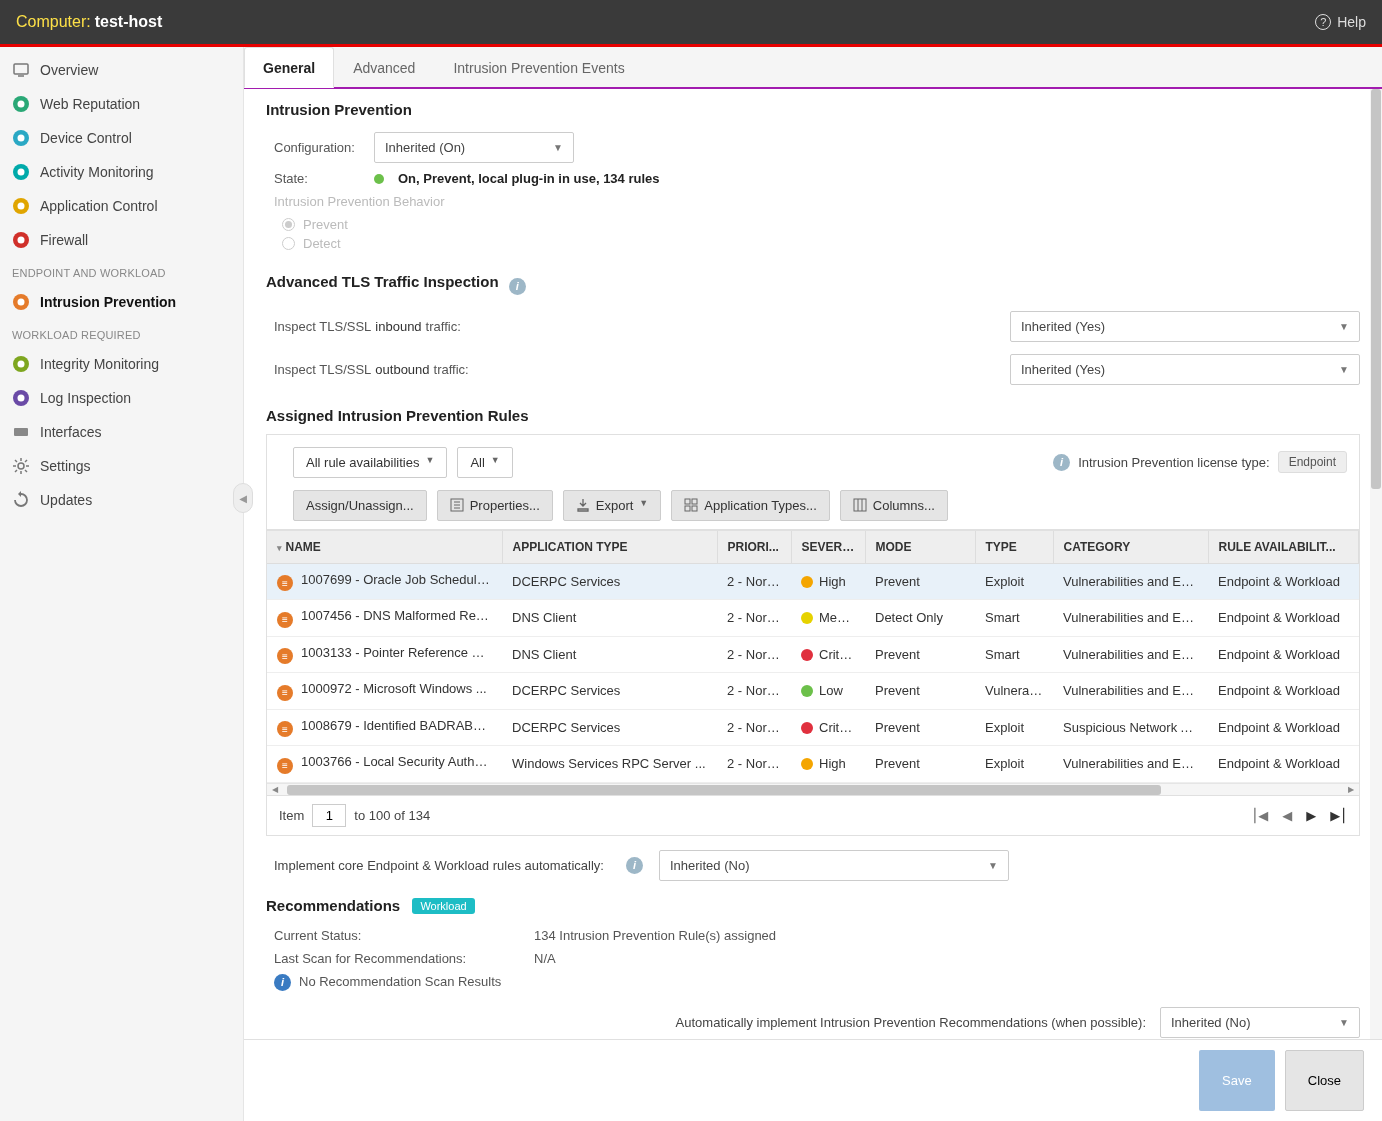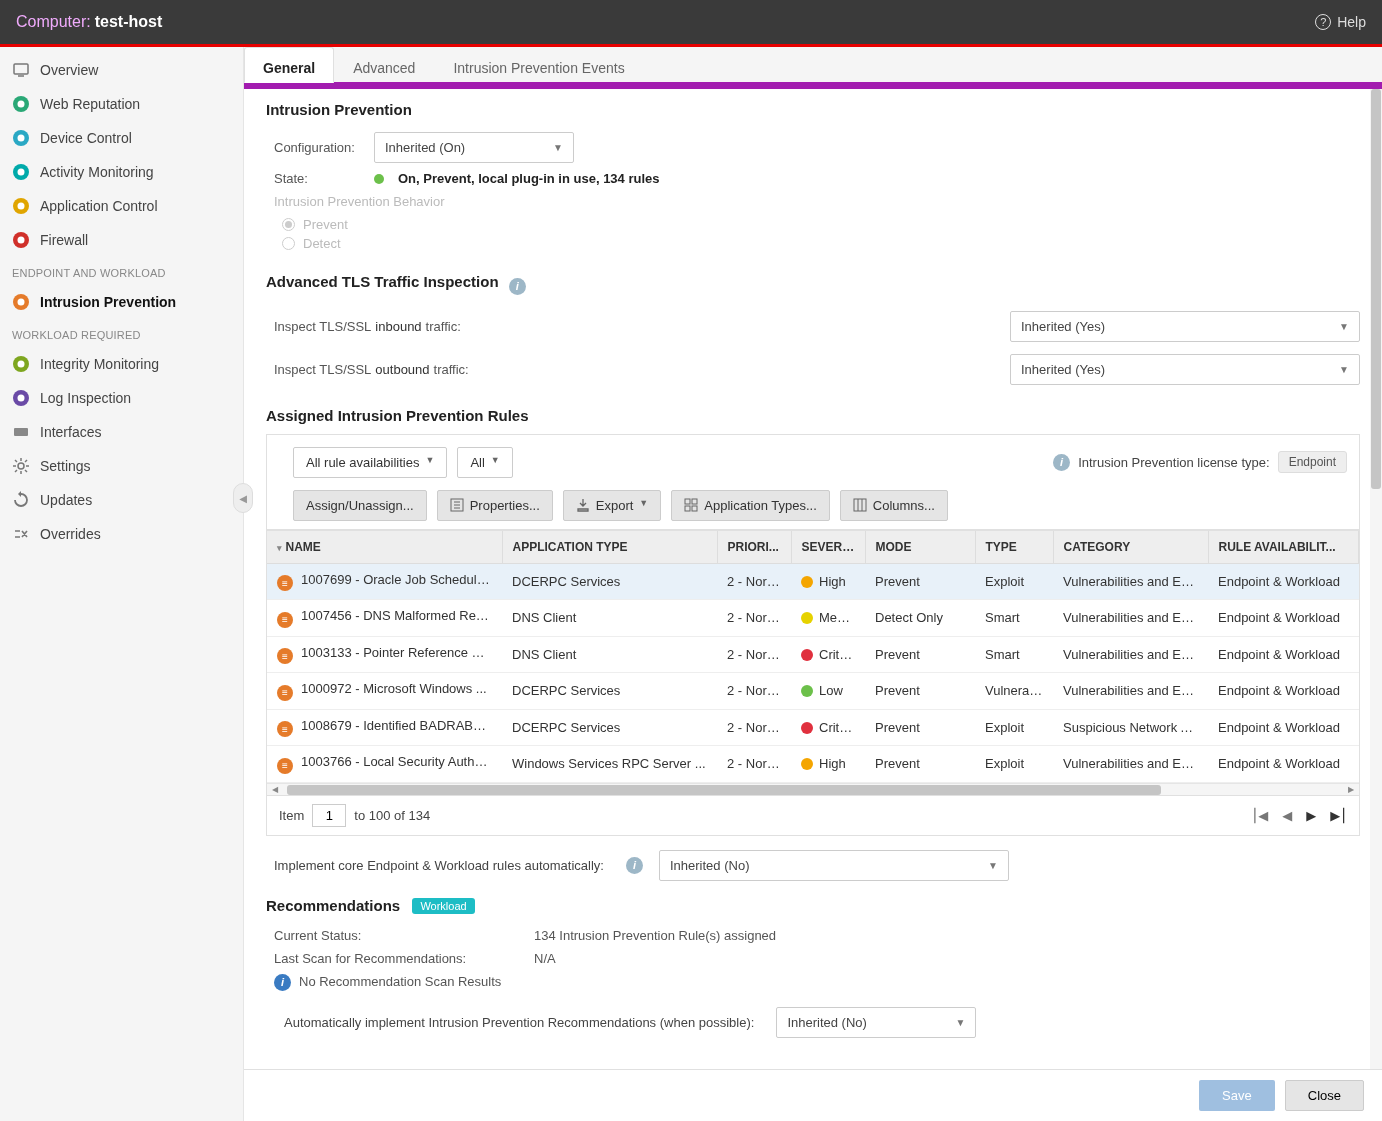--- a/index.html
+++ b/index.html
@@ -1,38 +1,38 @@
 <!DOCTYPE html>
 <html><head>
 <meta charset="utf-8">
 <style>
 * { box-sizing: border-box; margin: 0; padding: 0; }
 body { font-family: -apple-system, BlinkMacSystemFont, "Segoe UI", Arial, sans-serif; font-size: 13px; color: #333; background: #fff; width: 1382px; height: 1121px; overflow: hidden; display: flex; flex-direction: column; }
 
 
 .top-header { background: #3a3a3a; color: #fff; height: 47px; display: flex; align-items: center; padding: 0 16px; border-bottom: 3px solid #e60000; }
-.top-header .title-label { font-size: 16px; font-weight: 400; color: #f0abfc; }
+.top-header .title-label { font-size: 16px; font-weight: 400; color: #fde047; }
 .top-header .title-host { font-size: 16px; font-weight: 600; color: #fff; margin-left: 4px; }
 .top-header .help { margin-left: auto; display: flex; align-items: center; gap: 6px; cursor: pointer; color: #ddd; font-size: 14px; }
 .help-icon { width: 16px; height: 16px; border: 1.5px solid #ddd; border-radius: 50%; display: inline-flex; align-items: center; justify-content: center; font-size: 11px; }
 
 
 .body-wrap { display: flex; flex: 1; min-height: 0; }
 
 
 .sidebar { width: 244px; background: #f5f5f5; border-right: 1px solid #e5e5e5; padding-top: 6px; position: relative; flex-shrink: 0; }
 .sidebar-item { display: flex; align-items: center; gap: 10px; padding: 8px 12px; color: #444; cursor: pointer; font-size: 14px; }
 .sidebar-item.active { font-weight: 700; color: #111; }
 .sidebar-heading { padding: 10px 12px 6px 12px; font-size: 11px; color: #888; letter-spacing: 0.2px; }
 .sidebar .sicon { width: 18px; height: 18px; display: inline-flex; align-items: center; justify-content: center; flex-shrink: 0; }
 .collapse-handle { position: absolute; right: -10px; top: 436px; width: 20px; height: 30px; background: #eee; border: 1px solid #ddd; border-radius: 10px; display: flex; align-items: center; justify-content: center; color: #999; cursor: pointer; font-size: 10px; }
 
 
 .content { flex: 1; display: flex; flex-direction: column; min-width: 0; }
-.tabs { display: flex; background: #f5f5f5; border-bottom: 7px solid #a21caf; padding: 0 0 0 0; height: 42px; }
+.tabs { display: flex; background: #f5f5f5; border-bottom: 2px solid #a21caf; padding: 0 0 0 0; height: 42px; }
 .tab { padding: 12px 18px 10px 18px; color: #666; cursor: pointer; font-size: 14px; border: 1px solid transparent; border-bottom: none; }
 .tab.active { background: #fff; color: #222; font-weight: 600; border-color: #e0e0e0; border-bottom: 1px solid #fff; margin-bottom: -1px; border-radius: 3px 3px 0 0; }
 .scroll-pane { flex: 1; overflow-y: auto; overflow-x: hidden; padding: 0; position: relative; }
 .section { padding: 12px 22px 4px 22px; }
 .section-title { font-size: 15px; font-weight: 700; color: #222; margin-bottom: 10px; }
 .section-title .tbadge { background: #1dbdc5; color: #fff; font-size: 11px; padding: 2px 8px; border-radius: 3px; font-weight: 500; margin-left: 8px; vertical-align: 1px; }
 .info-icon-round { display: inline-flex; width: 17px; height: 17px; border-radius: 50%; background: #9db7c7; color: #fff; align-items: center; justify-content: center; font-size: 11px; font-weight: bold; font-style: italic; margin-left: 6px; vertical-align: -3px; }
 
 
 .row { display: flex; align-items: center; padding: 4px 0 4px 8px; font-size: 13px; color: #555; }
@@ -82,25 +82,25 @@
 .paging { display: flex; align-items: center; padding: 8px 12px; border: 1px solid #e0e0e0; border-top: none; font-size: 13px; color: #444; }
 .paging input { width: 34px; text-align: center; border: 1px solid #ccc; padding: 3px 4px; margin: 0 8px; font-size: 13px; }
 .paging .nav { margin-left: auto; display: flex; gap: 14px; color: #777; }
 .paging .nav span { cursor: pointer; }
 
 .impl-row { display: flex; align-items: center; padding: 14px 8px 4px 8px; gap: 16px; color: #444; }
 
 
 .reco-row { display: flex; padding: 4px 0 4px 8px; font-size: 13px; color: #555; }
 .reco-row .rlabel { width: 260px; flex-shrink: 0; }
-.reco-auto { display: flex; align-items: center; gap: 22px; padding: 12px 0 12px 18px; color: #444; }
+.reco-auto { display: flex; align-items: center; gap: 14px; padding: 12px 0 12px 18px; color: #444; justify-content: flex-end; }
 
 
 .footer { border-top: 1px solid #e0e0e0; padding: 10px 18px; display: flex; justify-content: flex-end; gap: 10px; background: #fff; }
-.fbtn { padding: 7px 22px; border-radius: 2px; font-size: 13px; cursor: pointer; border: 1px solid transparent; }
+.fbtn { padding: 22px 22px; border-radius: 2px; font-size: 13px; cursor: pointer; border: 1px solid transparent; }
 .fbtn.save { background: #9fbfe0; color: #fff;  }
 .fbtn.close { background: #e5e5e5; color: #000000; border-color: #ccc; }
 
 
 .vscroll { position: absolute; right: 0; top: 0; width: 12px; height: 100%; background: #f5f5f5; }
 .vscroll .vthumb { position: absolute; left: 1px; width: 10px; top: 0; height: 400px; background: #c5c5c5; border-radius: 3px; }
 
 svg { display: block; }
 </style>
 </head>
@@ -233,28 +233,20 @@
           <span>Settings</span>
         </div>
         <div class="sidebar-item">
           <span class="sicon">
             <svg width="18" height="18">
               <path d="M9 3 A6 6 0 1 1 3 9" fill="none" stroke="#777" stroke-width="1.8"></path>
               <path d="M9 0 L9 6 L6 3 Z" fill="#777"></path>
             </svg>
           </span>
           <span>Updates</span>
-        </div>
-        <div class="sidebar-item">
-          <span class="sicon">
-            <svg width="18" height="18">
-              <path d="M3 6 L8 6 M3 12 L8 12 M10 6 L15 12 M10 12 L15 6" stroke="#777" stroke-width="1.6"></path>
-            </svg>
-          </span>
-          <span>Overrides</span>
         </div>
       </div>
     <div class="collapse-handle">◀</div>
   </div>
 
   <div class="content">
     <div class="tabs" id="tabs">
         <div class="tab active">General</div>
         <div class="tab">Advanced</div>
         <div class="tab">Intrusion Prevention Events</div>

